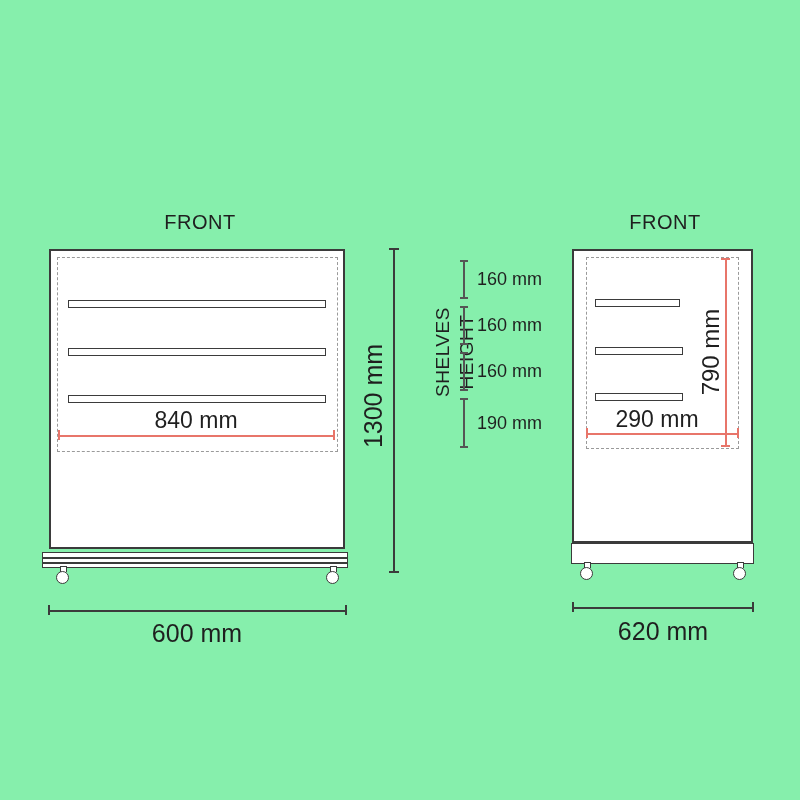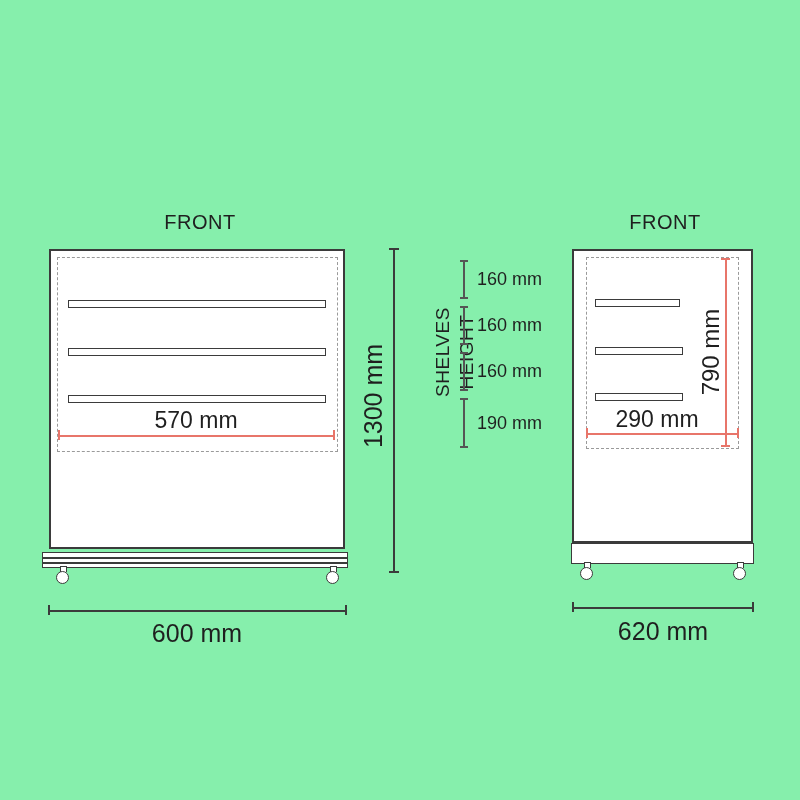--- a/index.html
+++ b/index.html
@@ -40,21 +40,21 @@
 
   <div class="abs dashed" style="left:57px;top:257px;width:281px;height:195px;"></div>
 
   <div class="abs shelf" style="left:68px;top:300px;width:258px;"></div>
   <div class="abs shelf" style="left:68px;top:348px;width:258px;"></div>
   <div class="abs shelf" style="left:68px;top:395px;width:258px;"></div>
 
   <div class="abs redline-h" style="left:59px;top:435px;width:275px;"></div>
   <div class="abs tick-v red" style="left:58px;top:430px;"></div>
   <div class="abs tick-v red" style="left:333px;top:430px;"></div>
-  <div class="abs dim-label" style="left:96px;top:406px;width:200px;">570 mm</div>
+  <div class="abs dim-label" style="left:96px;top:406px;width:200px;">840 mm</div>
 
   <div class="abs plinth" style="left:42px;top:552px;width:306px;height:16px;"></div>
   <div class="abs hline" style="left:42px;top:557px;width:306px;"></div>
   <div class="abs hline" style="left:42px;top:562px;width:306px;"></div>
 
   <div class="abs stem" style="left:60px;top:566px;"></div>
   <div class="abs caster" style="left:56px;top:571px;"></div>
   <div class="abs stem" style="left:330px;top:566px;"></div>
   <div class="abs caster" style="left:326px;top:571px;"></div>
 

